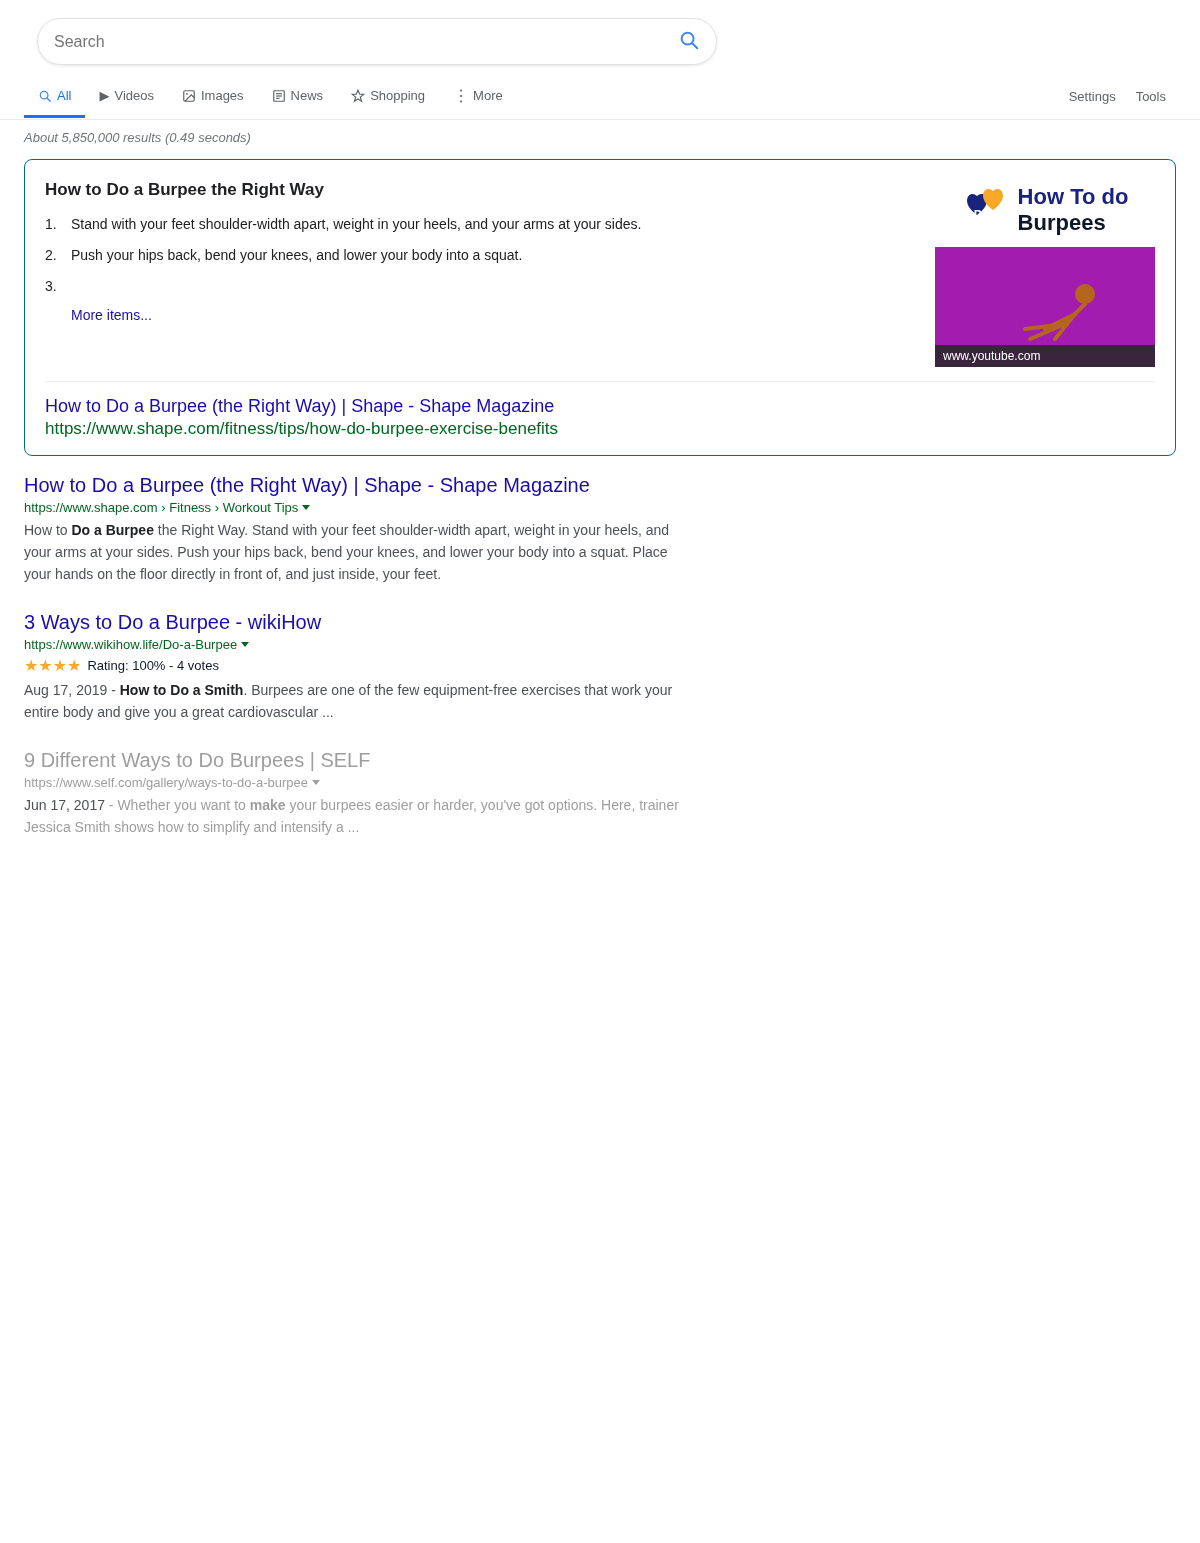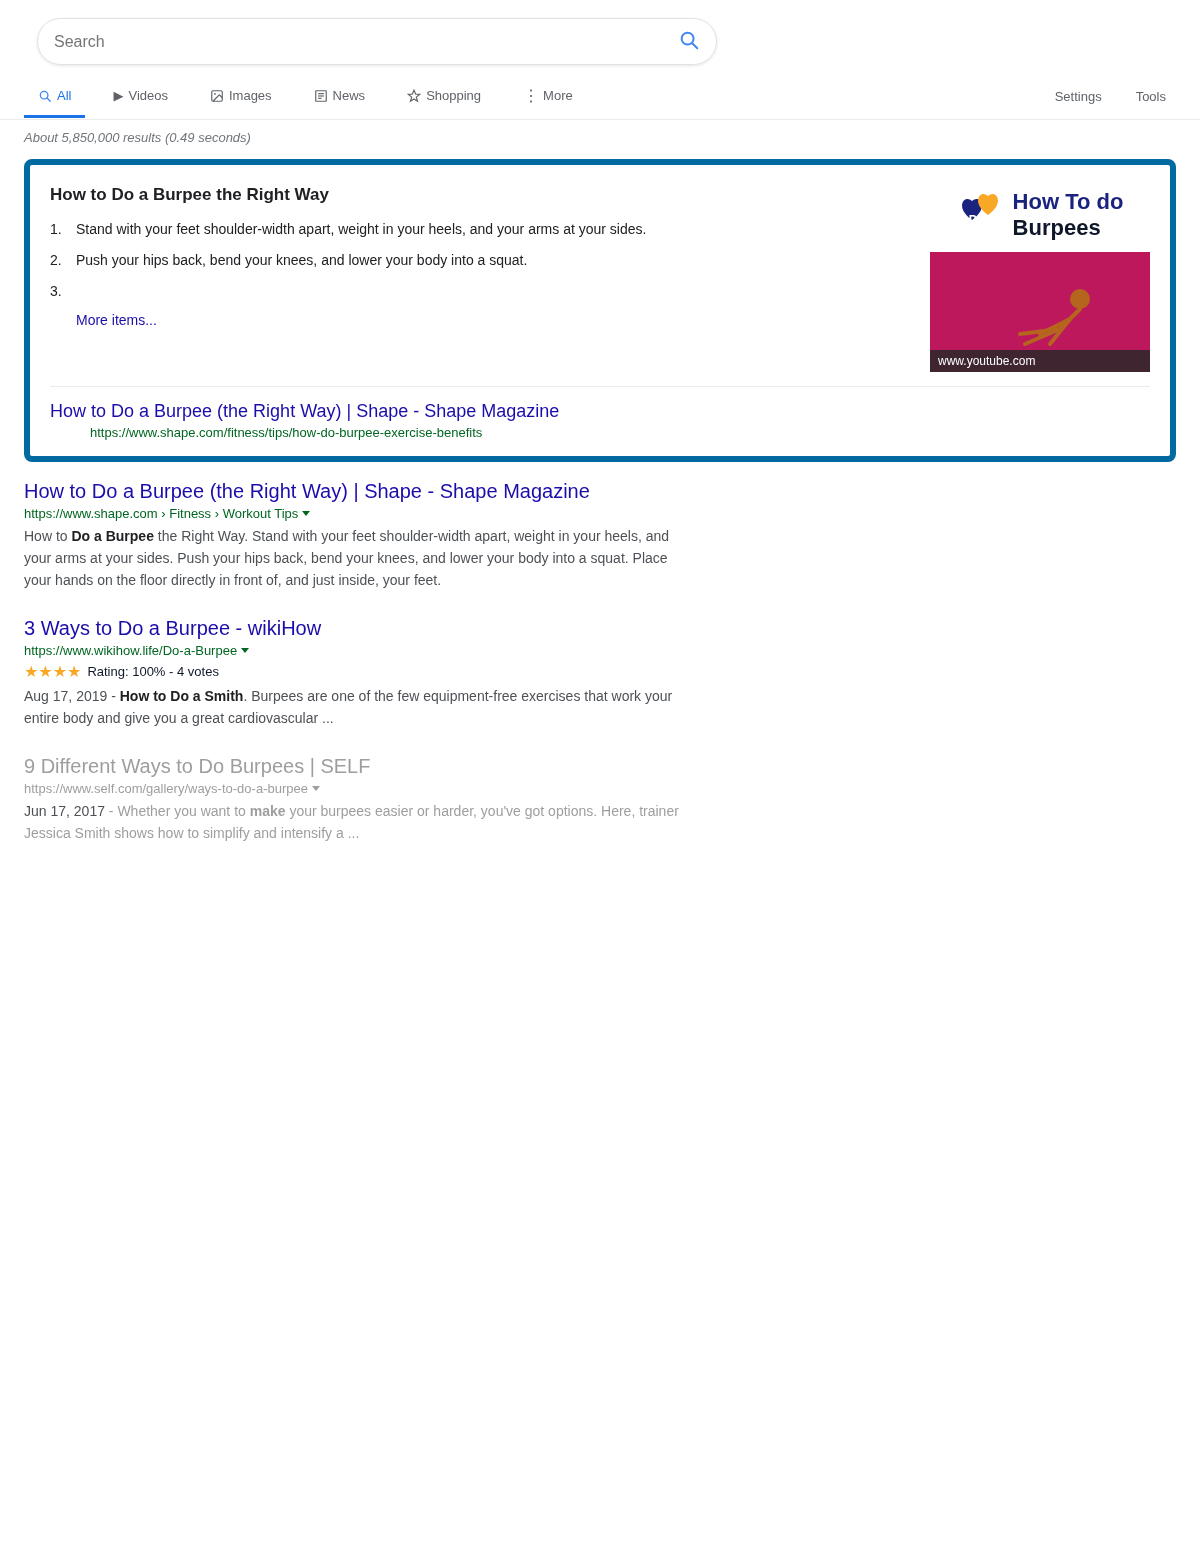--- a/index.html
+++ b/index.html
@@ -45,21 +45,21 @@
       height: 22px;
     }
 
     
     .nav-tabs {
       display: flex;
       align-items: center;
       padding: 0 24px;
       border-bottom: 1px solid #ebebeb;
       margin-top: 8px;
-      gap: 14px;
+      gap: 0;
     }
     .nav-tab {
       display: flex;
       align-items: center;
       gap: 5px;
       padding: 12px 14px;
       font-size: 13px;
       color: #5f6368;
       cursor: pointer;
       border-bottom: 3px solid transparent;
@@ -88,21 +88,21 @@
     .results-count {
       padding: 10px 24px;
       font-size: 13px;
       color: #70757a;
       font-style: italic;
     }
 
     
     .featured-snippet {
       margin: 4px 24px 16px 24px;
-      border: 6px solid #0369a1;
+      border: 1px solid #0369a1;
       border-radius: 8px;
       padding: 20px 20px 16px 20px;
     }
     .snippet-inner {
       display: flex;
       gap: 20px;
     }
     .snippet-content { flex: 1; }
     .snippet-title {
       font-size: 17px;
@@ -159,21 +159,21 @@
     .logo-text {
       font-size: 22px;
       font-weight: 700;
       line-height: 1.2;
     }
     .logo-text .line1 { color: #1a237e; text-align: right; }
     .logo-text .line2 { color: #0f172a; }
     .thumb-image {
       width: 220px;
       height: 120px;
-      background: #be185d;
+      background: #a21caf;
       position: relative;
       display: flex;
       align-items: center;
       justify-content: center;
       overflow: hidden;
     }
     .thumb-overlay {
       position: absolute;
       bottom: 0;
       left: 0;
@@ -191,24 +191,23 @@
       padding-top: 14px;
     }
     .result-link-title {
       font-size: 18px;
       color: #1a0dab;
       text-decoration: none;
       display: block;
       margin-bottom: 2px;
     }
     .result-link-url {
-      font-size: 13px;
+      font-size: 17px;
       color: #006621;
       text-decoration: none;
-      margin-left: 40px;
     }
 
     
     .search-results {
       padding: 0 24px;
     }
     .result-item {
       margin-bottom: 24px;
       max-width: 660px;
     }

